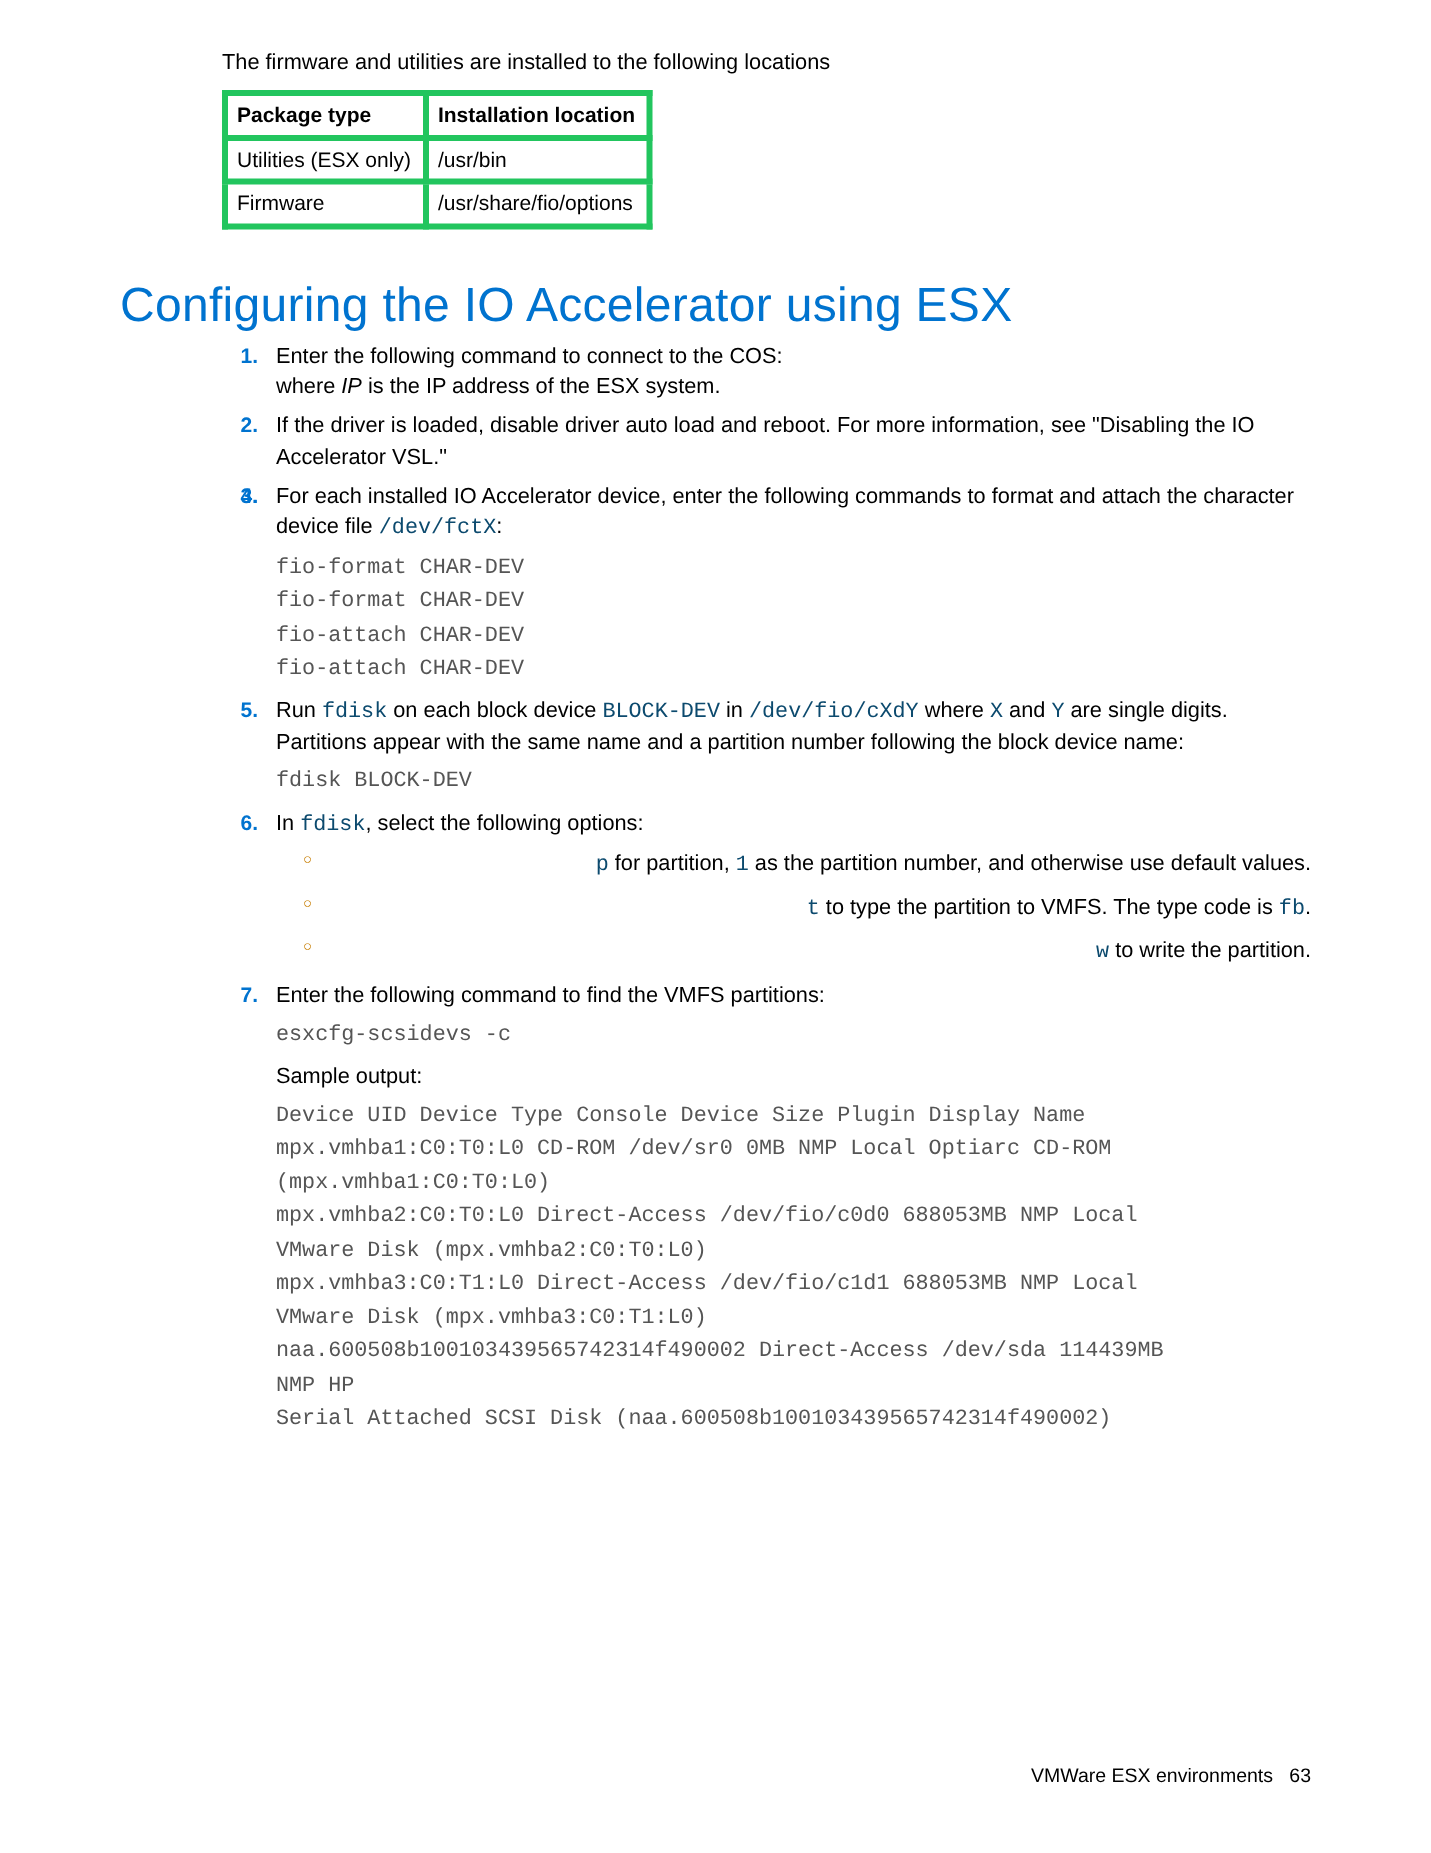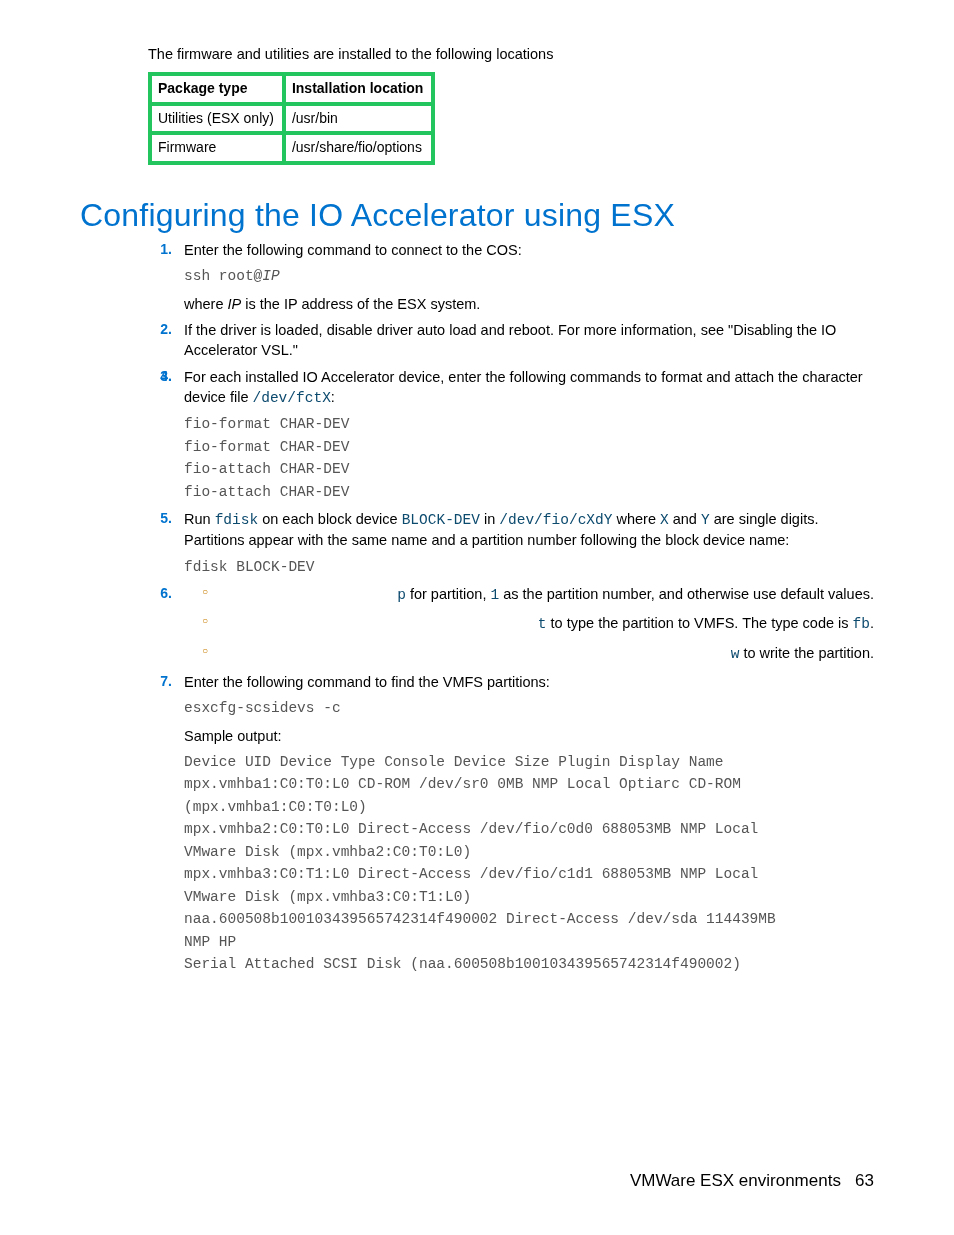--- a/index.html
+++ b/index.html
@@ -10,21 +10,21 @@
     font-family: Arial, Helvetica, sans-serif;
     font-size: 14.5px;
     color: #000;
     background: #fff;
     line-height: 1.4;
   }
   .page {
     width: 954px;
     height: 1235px;
     position: relative;
-    padding: 44px 80px 0 80px;
+    padding: 32px 80px 0 80px;
   }
   .content {
     margin-left: 68px;
   }
   .intro-line {
     margin-bottom: 8px;
   }
   table.pkg {
     border-collapse: collapse;
     margin-bottom: 28px;
@@ -98,21 +98,21 @@
     position: absolute;
     left: 0;
     top: 1px;
     color: #c77d00;
     font-size: 10px;
   }
   .footer {
     position: absolute;
     bottom: 42px;
     right: 80px;
-    font-size: 17px;
+    font-size: 13px;
   }
 </style>
 </head>
 <body>
 
 <div class="page">
   <div class="content">
 
     <div class="intro-line">The firmware and utilities are installed to the following locations</div>
 
@@ -133,21 +133,20 @@
     </tbody>
       </table>
 
     <h1>Configuring the IO Accelerator using ESX</h1>
 
     <ol class="steps">
 
       <li>
         <span class="num">1.</span>
         <div>Enter the following command to connect to the COS:</div>
-        <div class="codeblock"><span>ssh root@</span><span class="italic">IP</span></div>
         <div><span>where </span><span class="italic">IP</span><span> is the IP address of the ESX system.</span></div>
       </li>
 
       <li>
         <span class="num">2.</span>
         <div>If the driver is loaded, disable driver auto load and reboot. For more information, see "Disabling the IO Accelerator VSL."</div>
       </li>
 
       <li>
         <span class="num">3.</span>
@@ -163,20 +162,21 @@
       </li>
 
       <li>
         <span class="num">5.</span>
         <div><span>Run </span><span class="code light">fdisk</span><span> on each block device </span><span class="code light">BLOCK-DEV</span><span> in </span><span class="code light">/dev/fio/cXdY</span><span>  where </span><span class="code light">X</span><span> and </span><span class="code light">Y</span><span> are single digits. Partitions appear with the same name and a partition number following the block device name:</span></div>
         <div class="codeblock">fdisk BLOCK-DEV</div>
       </li>
 
       <li>
         <span class="num">6.</span>
+        <div><span>In </span><span class="code light">fdisk</span><span>, select the following options:</span></div>
         <ul class="sub">
           <li><span class="code light">p</span><span> for partition, </span><span class="code light">1</span><span> as the partition number, and otherwise use default values.</span></li>
           <li><span class="code light">t</span><span> to type the partition to VMFS. The type code is </span><span class="code light">fb</span><span>.</span></li>
           <li><span class="code light">w</span><span> to write the partition.</span></li>
         </ul>
       </li>
 
       <li>
         <span class="num">7.</span>
         <div>Enter the following command to find the VMFS partitions:</div>

